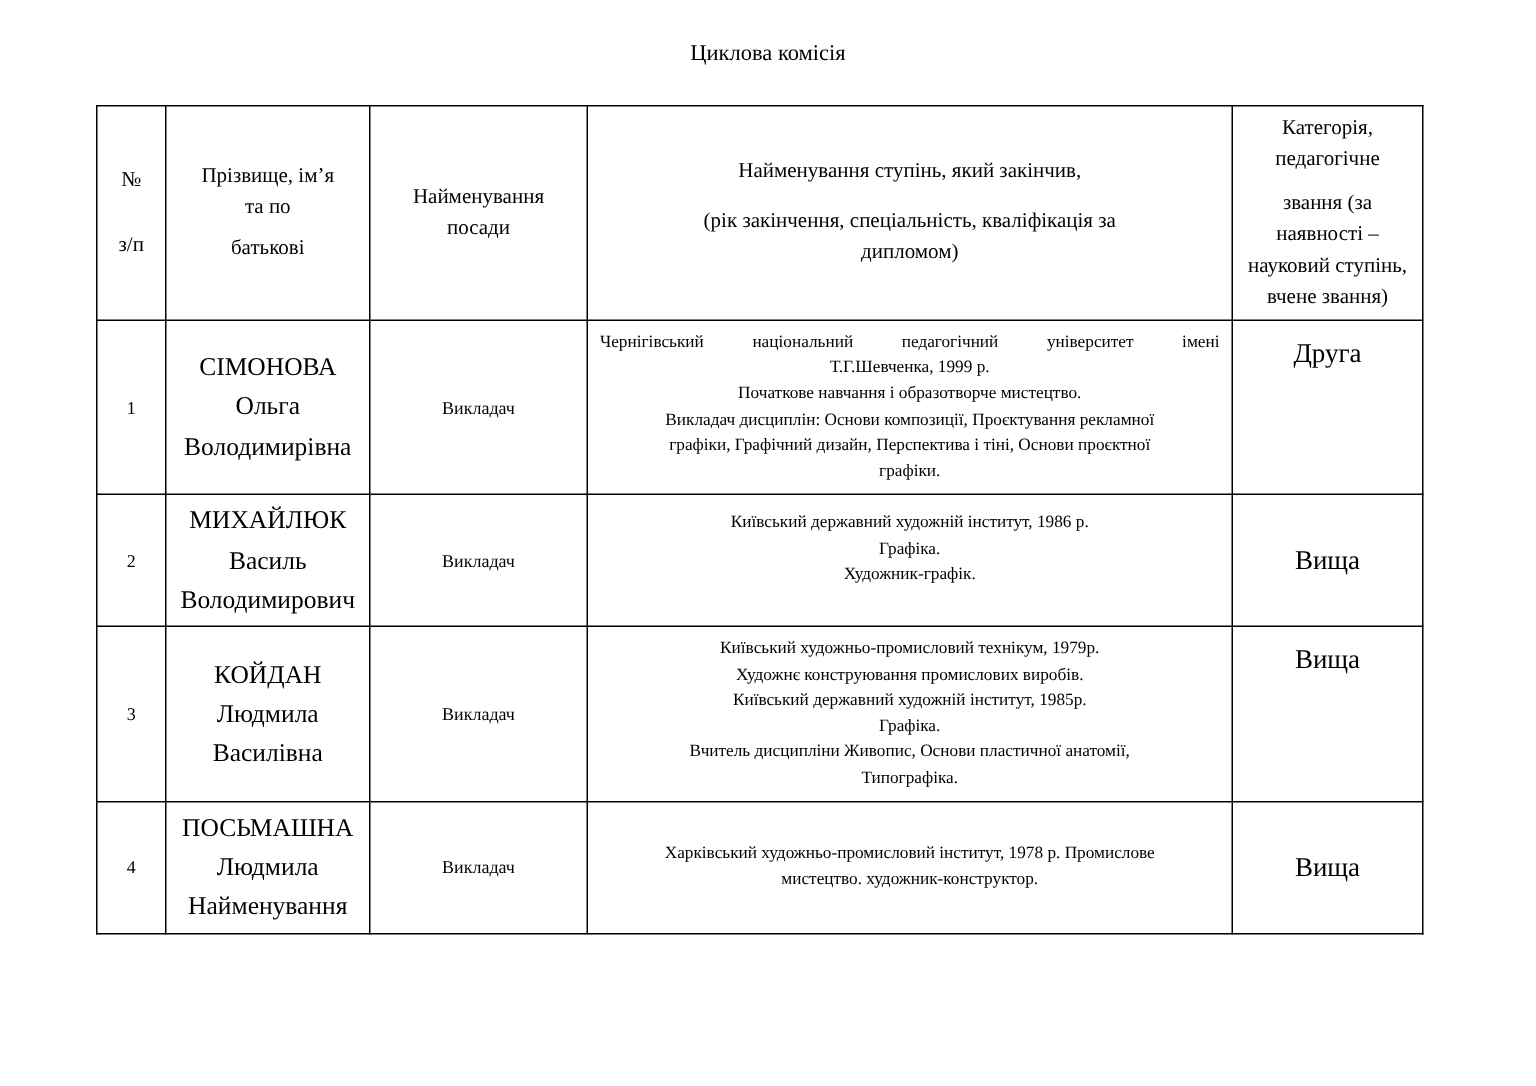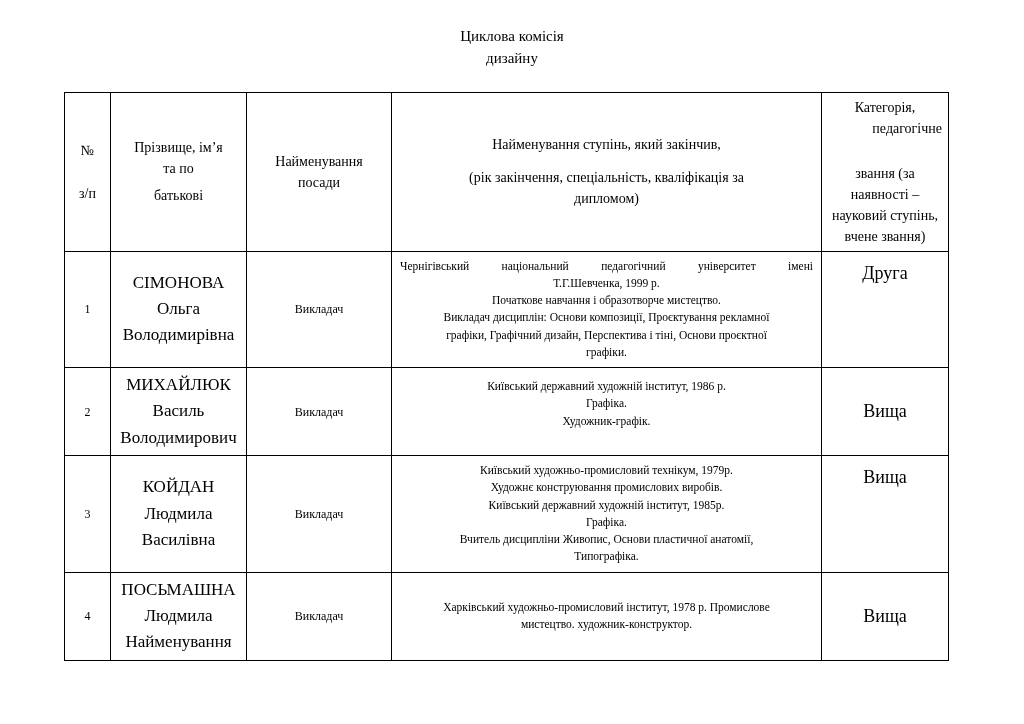--- a/index.html
+++ b/index.html
@@ -86,39 +86,38 @@
   .edu-line.justify {
     text-align: justify;
     text-align-last: justify;
   }
   .num-hdr-top { display:block; }
   .num-hdr-bot { display:block; margin-top: 22px; }
   .hdr-name-l1 { display:block; }
   .hdr-name-l2 { display:block; }
   .hdr-name-l3 { display:block; margin-top: 6px; }
   .hdr-cat-l1 { display:block; }
-  .hdr-cat-l2 { display:block;text-align:right; }
-  .hdr-cat-l3 { display:block; margin-top: 24px; }
+  .hdr-cat-l2 { display:block; }
+  .hdr-cat-l3 { display:block; margin-top: 8px; }
   .hdr-cat-l4 { display:block; }
   .hdr-cat-l5 { display:block; }
   .hdr-cat-l6 { display:block; }
   .hdr-edu-l1 { display:block; }
   .hdr-edu-l2 { display:block; margin-top: 12px; }
   .hdr-edu-l3 { display:block; }
   .hdr-pos-l1 { display:block; }
   .hdr-pos-l2 { display:block; }
 </style>
 </head>
 <body>
 
 <div class="page">
 
   <div class="doc-title">
     <span>Циклова комісія</span>
-    <span class="line2">дизайну</span>
   </div>
 
   <table class="main-table">
     <thead>
       <tr>
         <th class="col-num">
           <span class="num-hdr-top">№</span>
           <span class="num-hdr-bot">з/п</span>
         </th>
         <th class="col-name">

